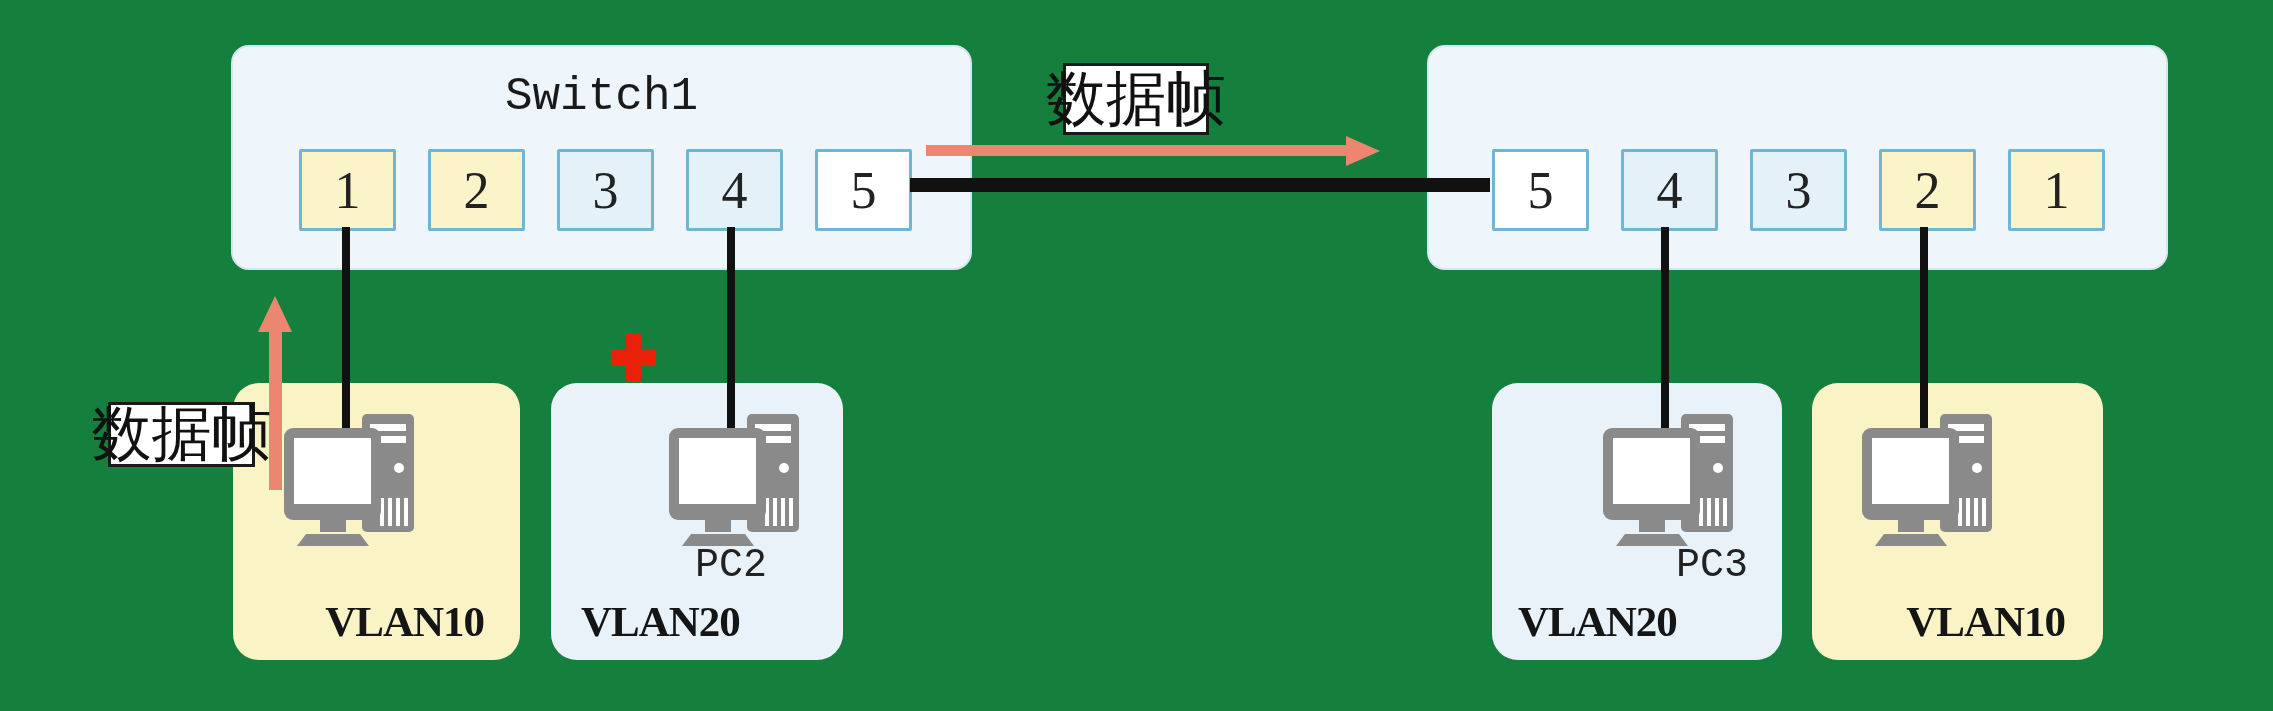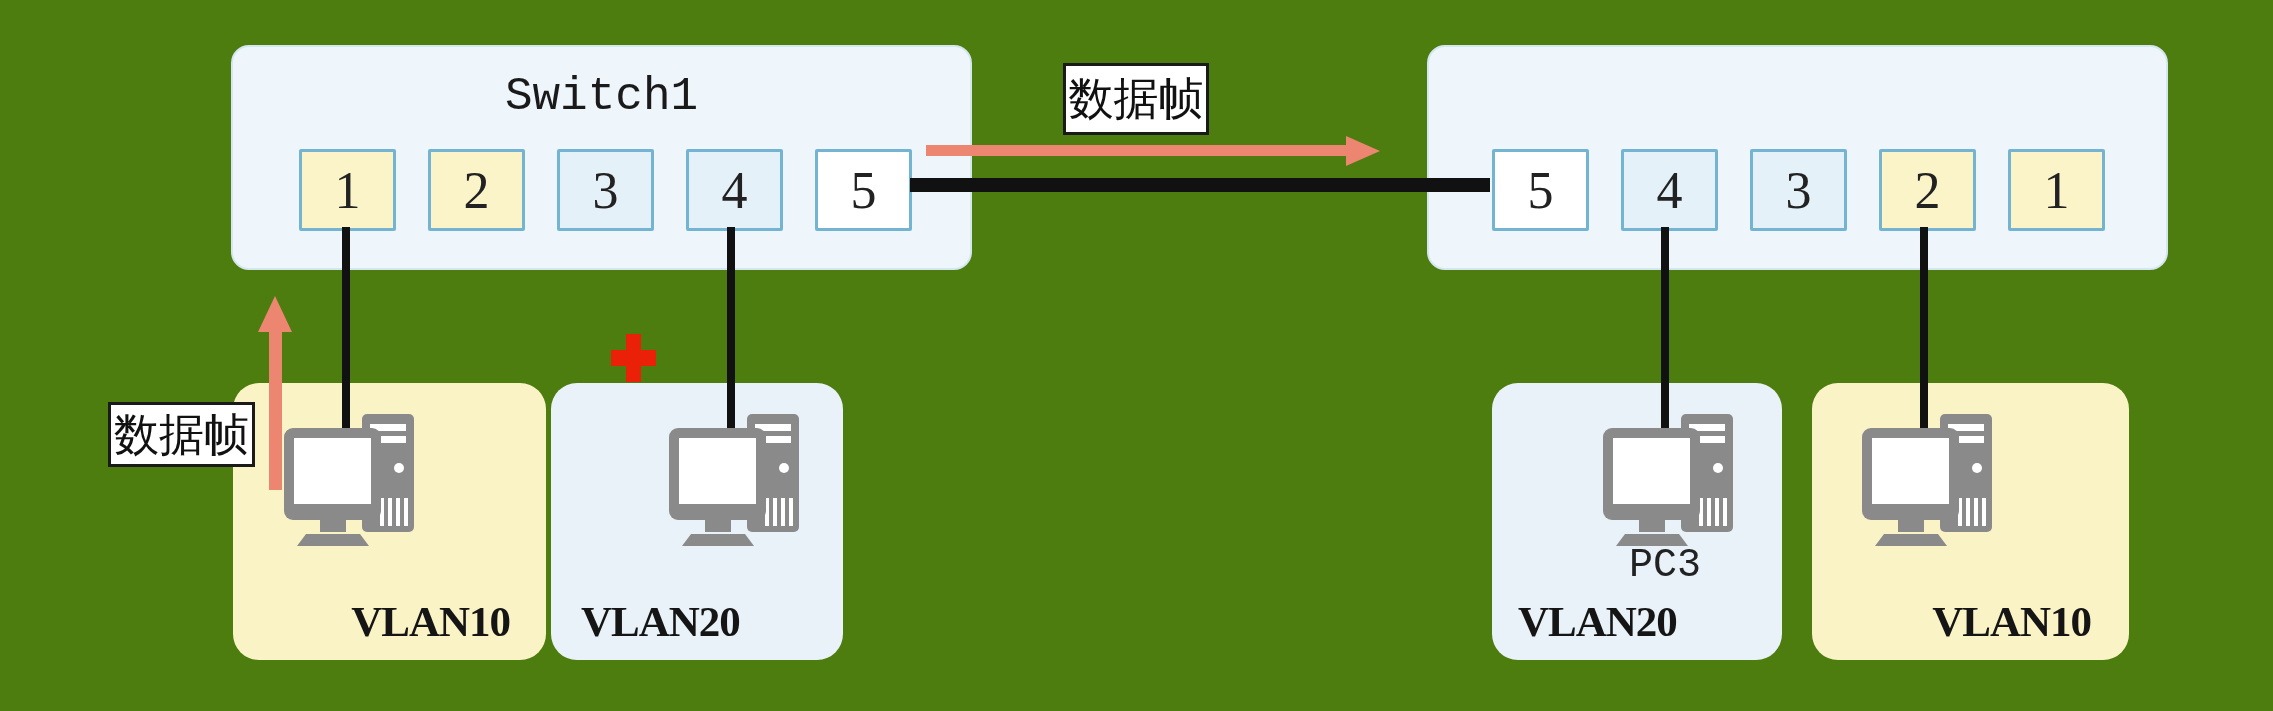--- a/index.html
+++ b/index.html
@@ -3,21 +3,21 @@
 <meta charset="utf-8">
 <style>
   :root{
     --switch-fill:#eef6fb; --switch-border:#d4e6ef; --port-border:#72b4d2;
     --vlan10-fill:#fbf4c9; --vlan20-fill:#e4f1f9; --trunk-fill:#ffffff;
     --pc-vlan10-fill:#faf3c6; --pc-vlan20-fill:#e9f2f8;
     --link:#111111; --arrow:#ec8670; --blocked:#ea2008;
     --icon-gray:#8a8a8a; --text:#1e1e1e;
   }
   html,body{margin:0;padding:0;background:#ffffff;}
-  .canvas{position:relative;width:2273px;height:711px;background:#4d7c0f;overflow:hidden;
+  .canvas{position:relative;width:2273px;height:711px;background:#15803d;overflow:hidden;
           font-family:"Liberation Sans",sans-serif;color:var(--text);}
 
   
   .switch-box{position:absolute;top:45px;width:741px;height:225px;box-sizing:border-box;
     background:var(--switch-fill);border:2px solid var(--switch-border);border-radius:18px;}
   .switch-title{position:absolute;top:24px;left:0;width:100%;text-align:center;
     font-family:"Liberation Mono","DejaVu Sans Mono",monospace;font-size:46px;color:#1a1a1a;}
   .port{position:absolute;top:102px;width:97px;height:82px;box-sizing:border-box;
     border:3px solid var(--port-border);display:flex;align-items:center;justify-content:center;
     font-family:"Liberation Serif","DejaVu Serif",serif;font-size:52px;color:#222;border-radius:2px;}
@@ -25,21 +25,21 @@
   .port.vlan20{background:var(--vlan20-fill);}
   .port.trunk{background:var(--trunk-fill);}
 
   
   .link{position:absolute;background:var(--link);}
   .link.trunk-link{left:910px;top:178px;width:580px;height:14px;}
   .link.vert{width:8px;top:227px;height:210px;}
 
   
   .pc-box{position:absolute;top:383px;height:277px;border-radius:26px;}
-  .pc-box.vlan10{background:var(--pc-vlan10-fill);padding-left:26px;}
+  .pc-box.vlan10{background:var(--pc-vlan10-fill);}
   .pc-box.vlan20{background:var(--pc-vlan20-fill);}
   .vlan-badge{position:absolute;bottom:14px;font-family:"Liberation Serif","DejaVu Serif",serif;
     font-weight:bold;font-size:43px;color:#151515;letter-spacing:-1px;white-space:nowrap;}
 
   .pc-name{position:absolute;top:543px;width:200px;text-align:center;
     font-family:"Liberation Mono","DejaVu Sans Mono",monospace;font-size:40px;color:#222;}
 
   .pc-icon{position:absolute;top:412px;width:135px;height:140px;}
 
   
@@ -48,21 +48,21 @@
   .arrow-right-body{left:926px;top:145px;width:420px;height:11px;}
   .arrow-right-head{left:1346px;top:136px;border-left:34px solid var(--arrow);
     border-top:15px solid transparent;border-bottom:15px solid transparent;}
   .arrow-up-body{left:269px;top:330px;width:13px;height:160px;}
   .arrow-up-head{left:258px;top:296px;border-bottom:36px solid var(--arrow);
     border-left:17px solid transparent;border-right:17px solid transparent;}
 
   
   .frame-label{position:absolute;box-sizing:border-box;background:#ffffff;border:3px solid #1a1a1a;
     display:flex;align-items:center;justify-content:center;color:#111;
-    font-family:"Liberation Serif","DejaVu Serif",serif;font-size:45px;white-space:nowrap;}
+    font-family:"Liberation Serif","DejaVu Serif",serif;font-size:60px;white-space:nowrap;}
   .frame-label.top{left:1063px;top:63px;width:146px;height:72px;}
   .frame-label.left{left:108px;top:402px;width:147px;height:65px;}
 
   .blocked-cross{position:absolute;left:611px;top:334px;width:45px;height:48px;}
 </style>
 </head>
 <body>
 
 <div class="canvas">
 
@@ -152,21 +152,22 @@
     <rect x="96" y="86" width="4" height="28" fill="#fff"></rect>
       <rect x="104" y="86" width="4" height="28" fill="#fff"></rect>
     <rect x="112" y="86" width="4" height="28" fill="#fff"></rect>
       <rect x="120" y="86" width="4" height="28" fill="#fff"></rect>
     <rect x="0" y="16" width="97" height="92" rx="9" fill="#8a8a8a"></rect>
     <rect x="10" y="26" width="77" height="66" fill="#fff"></rect>
     <rect x="36" y="108" width="26" height="12" fill="#8a8a8a"></rect>
     <path d="M22 122 h54 l9 12 h-72 z" fill="#8a8a8a"></path>
   </svg>
 
-  <div class="pc-name" style="left:1565px">PC3</div>
+  <div class="pc-name" style="left:631px">PC2</div>
+  <div class="pc-name" style="left:1612px">PC3</div>
 
   <div class="arrow-body arrow-right-body"></div>
   <div class="arrow-head arrow-right-head"></div>
   <div class="frame-label top">数据帧</div>
 
   <div class="arrow-body arrow-up-body"></div>
   <div class="arrow-head arrow-up-head"></div>
   <div class="frame-label left">数据帧</div>
 
   <svg class="blocked-cross" viewBox="0 0 45 48">

